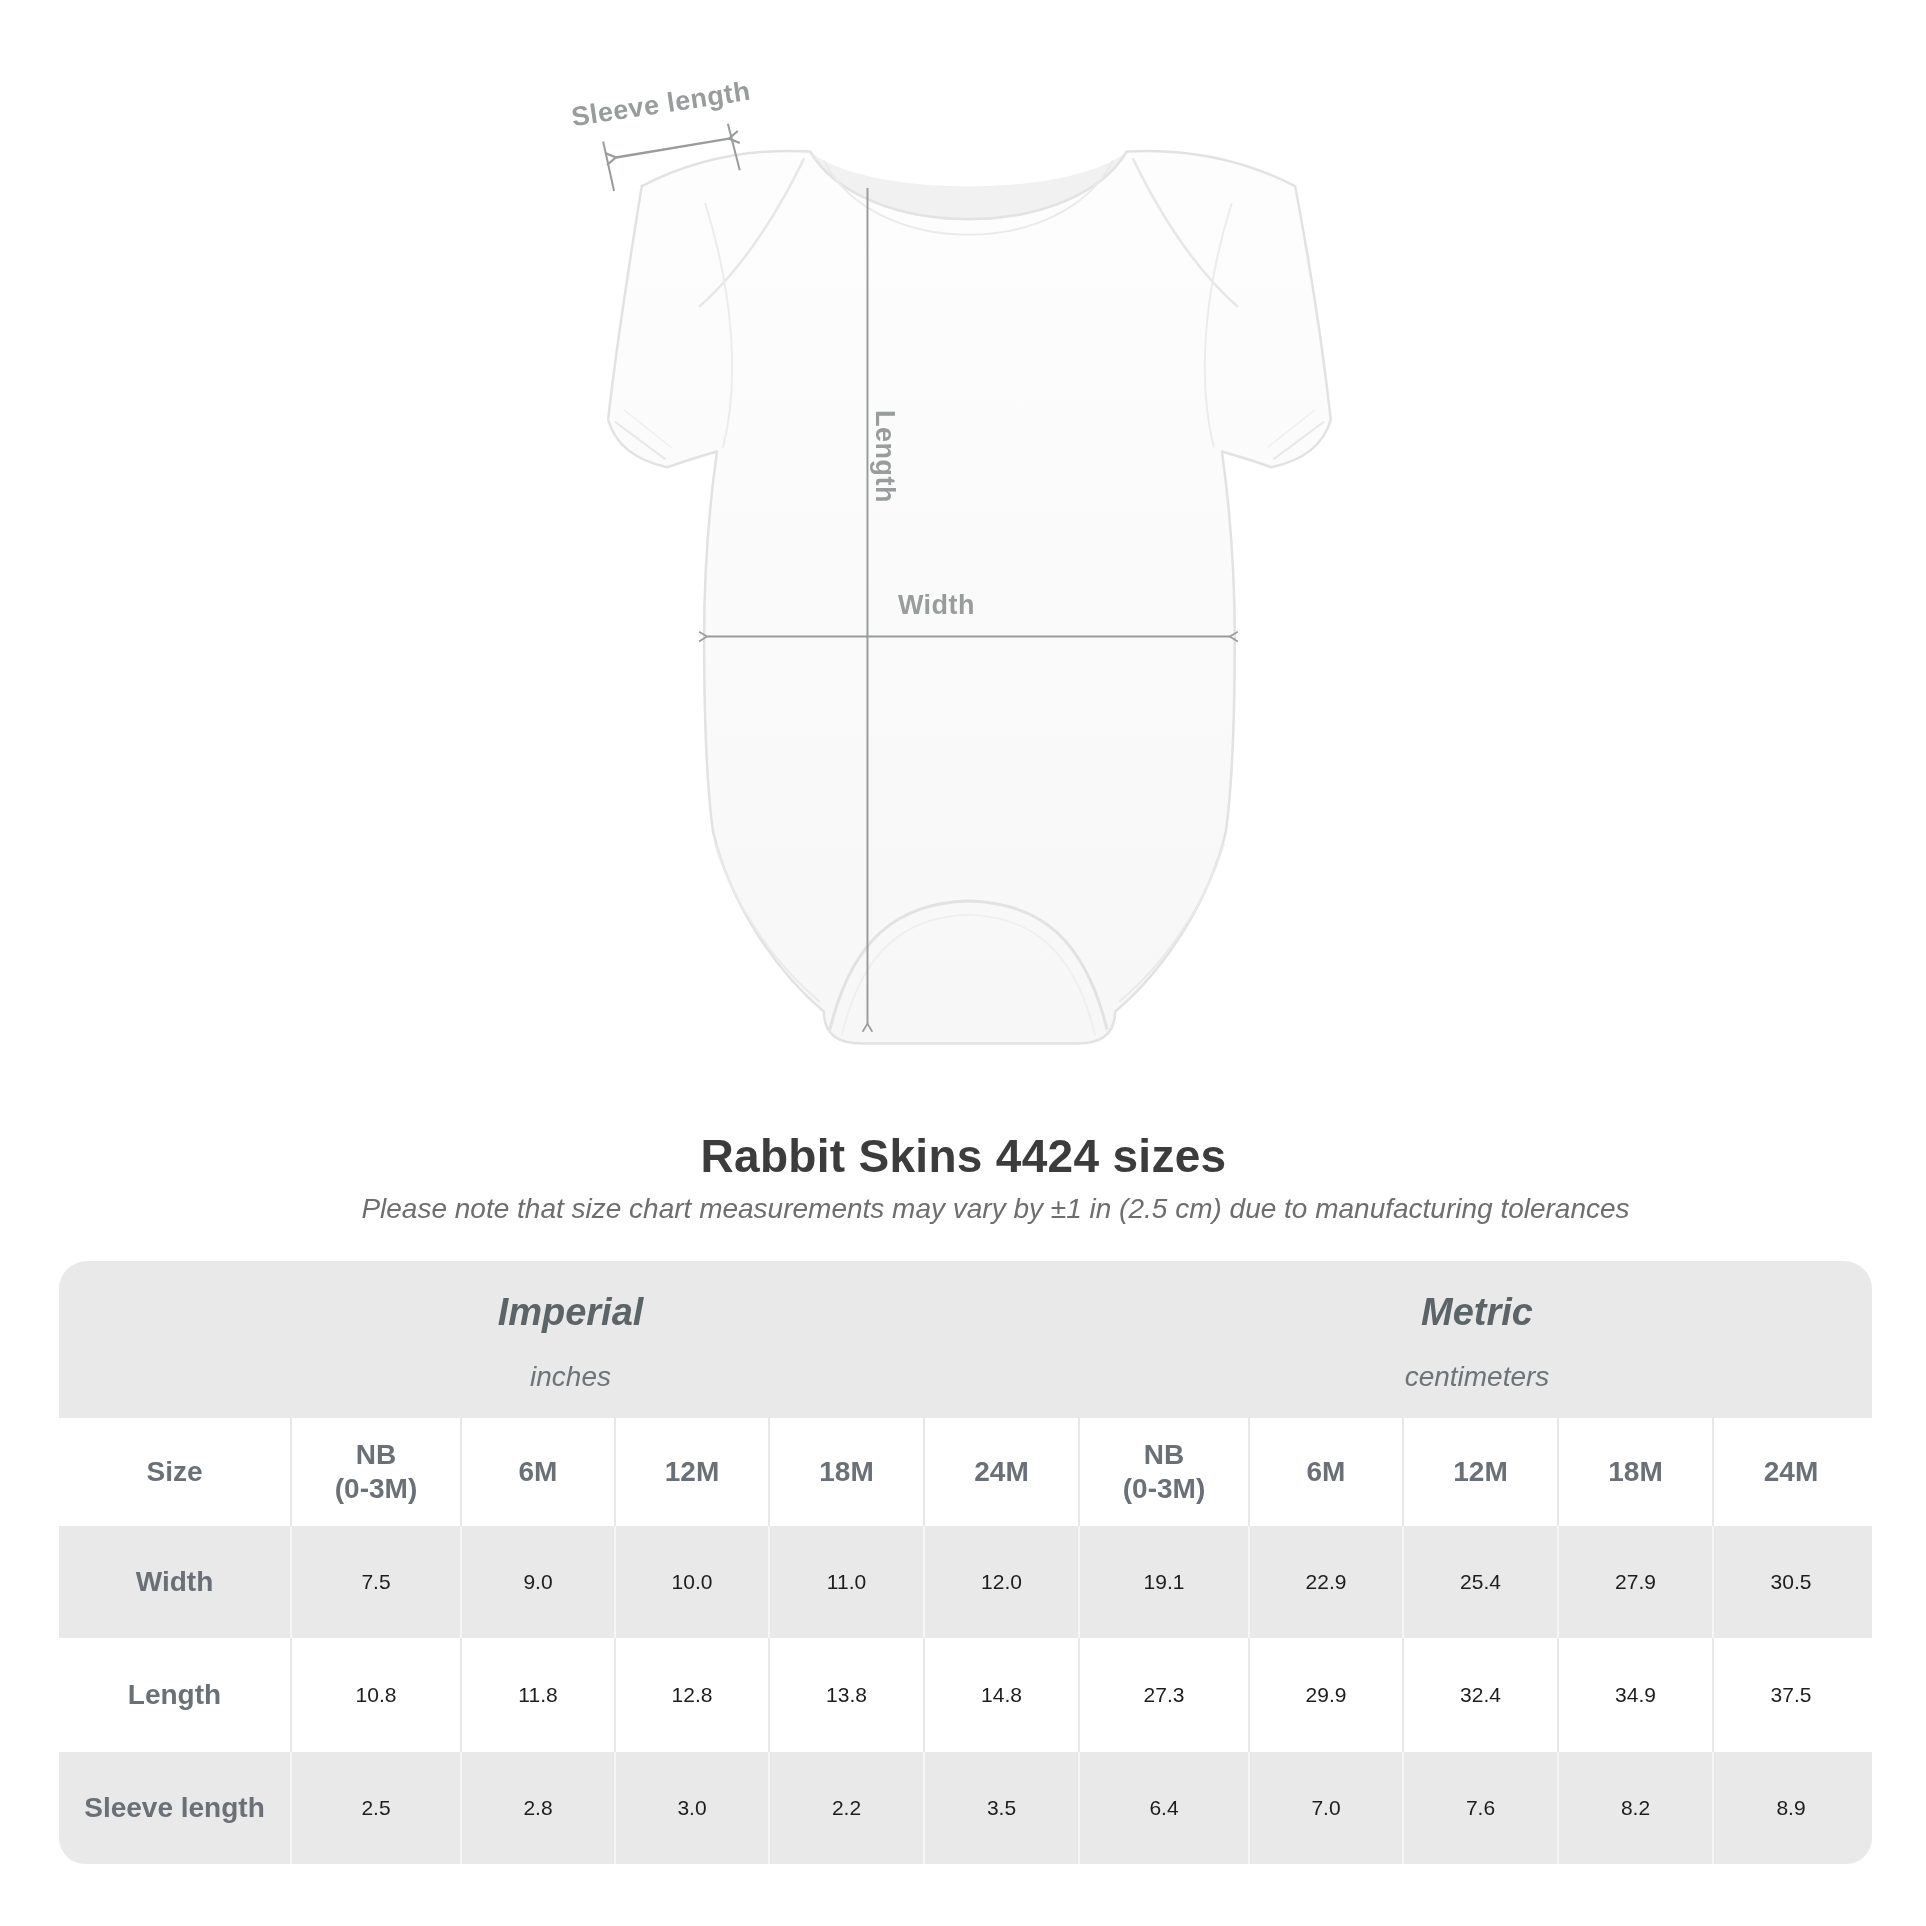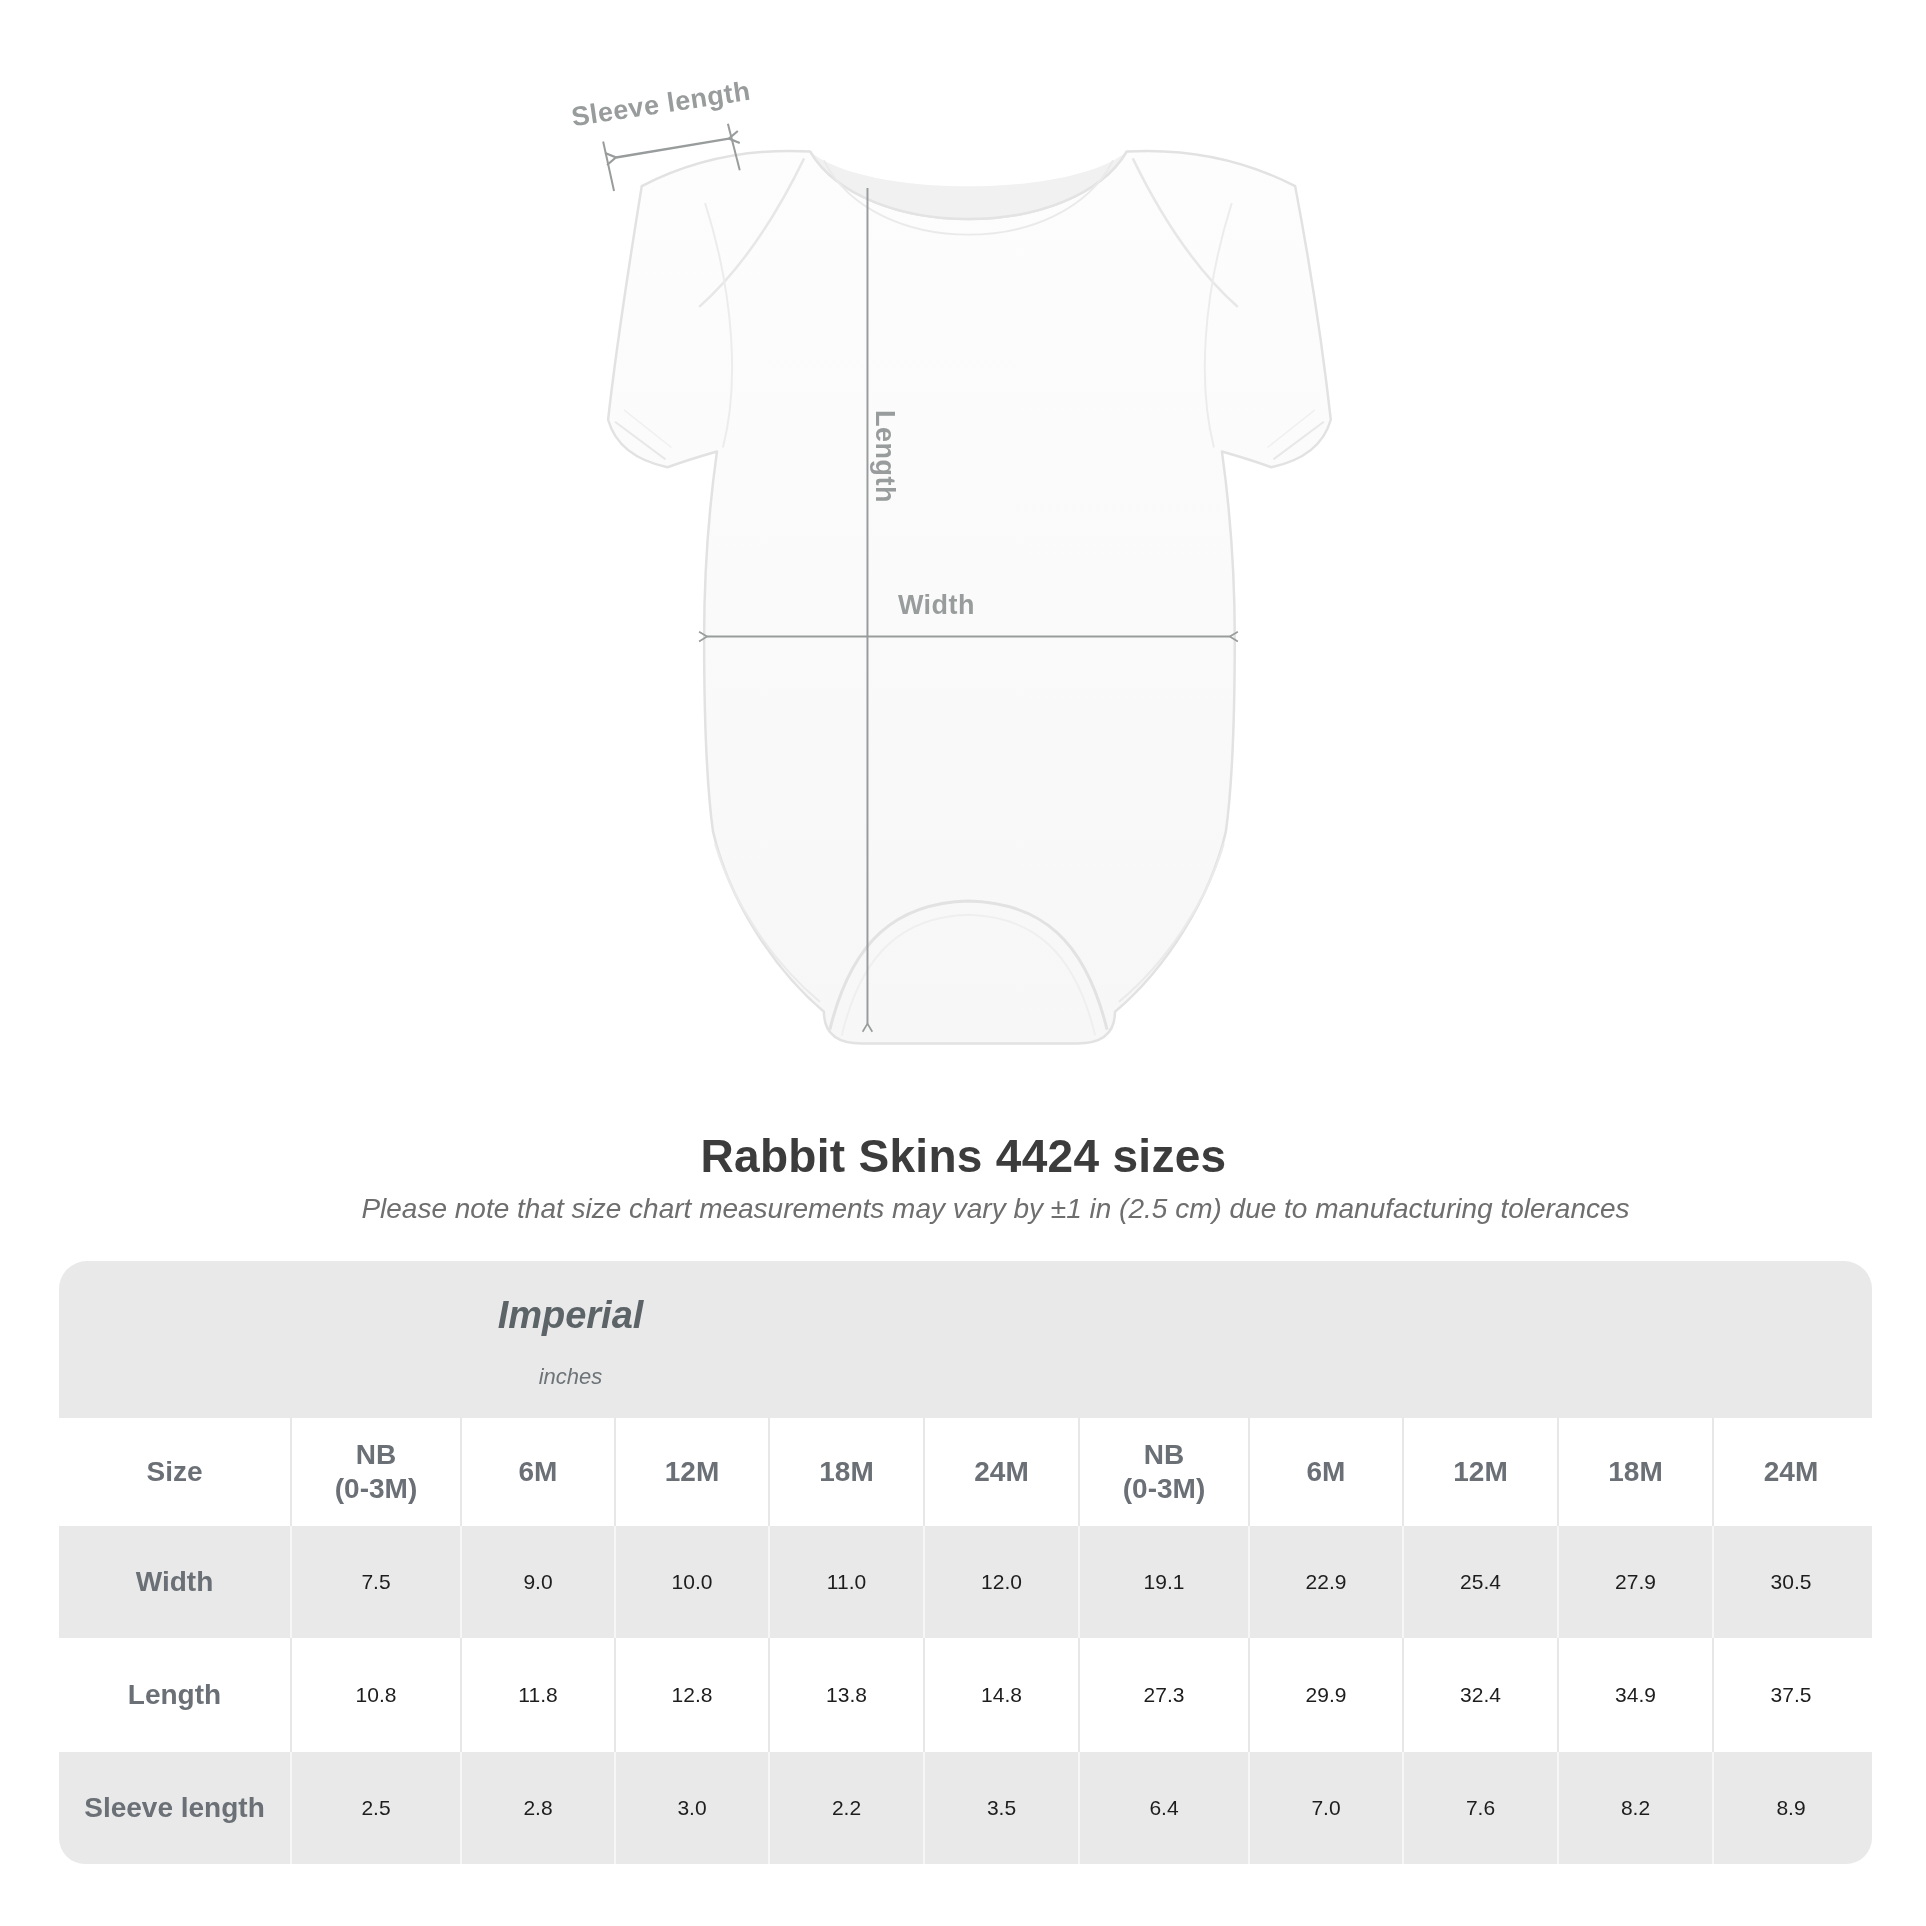--- a/index.html
+++ b/index.html
@@ -32,21 +32,21 @@
     display:flex; height:157px; background:#e9e9e9;
     border-radius:28px 28px 0 0;
   }
   .band-group {
     display:flex; flex-direction:column; align-items:center; justify-content:center;
     gap:27px; padding-top:4px;
   }
   .band-imperial { width:1023px; }
   .band-metric  { width:790px; }
   .band-title { font-size:38px; font-weight:bold; font-style:italic; color:#5c6468; }
-  .band-unit  { font-size:22px; font-style:italic; color:#6d7478; }
+  .band-unit  { font-size:28px; font-style:italic; color:#6d7478; }
   .trow { display:grid; grid-template-columns:231px 170px 154px 154px 155px 155px 170px 154px 155px 155px 156px; }
   .trow > div {
     display:flex; align-items:center; justify-content:center;
     box-sizing:border-box; text-align:center;
   }
   .row-head { height:108px; background:#ffffff; }
   .row-data { height:112px; }
   .row-len  { height:114px; }
   .row-white { background:#ffffff; }
   .row-gray  { background:#e9e9e9; }
@@ -139,20 +139,24 @@
 <div class="page-title">Rabbit Skins 4424 sizes</div>
 <div class="page-subtitle">Please note that size chart measurements may vary by ±1 in (2.5 cm) due to manufacturing tolerances</div>
 
 <div class="size-table">
 
   <div class="band">
     <div class="band-group band-imperial">
       <div class="band-title">Imperial</div>
       <div class="band-unit">inches</div>
     </div>
+    <div class="band-group band-metric">
+      <div class="band-title">Metric</div>
+      <div class="band-unit">centimeters</div>
+    </div>
   </div>
 
   <div class="trow row-head row-white">
     <div class="col-h">Size</div>
     <div class="col-h">NB
 (0-3M)</div>
     <div class="col-h">6M</div>
     <div class="col-h">12M</div>
     <div class="col-h">18M</div>
     <div class="col-h">24M</div>

